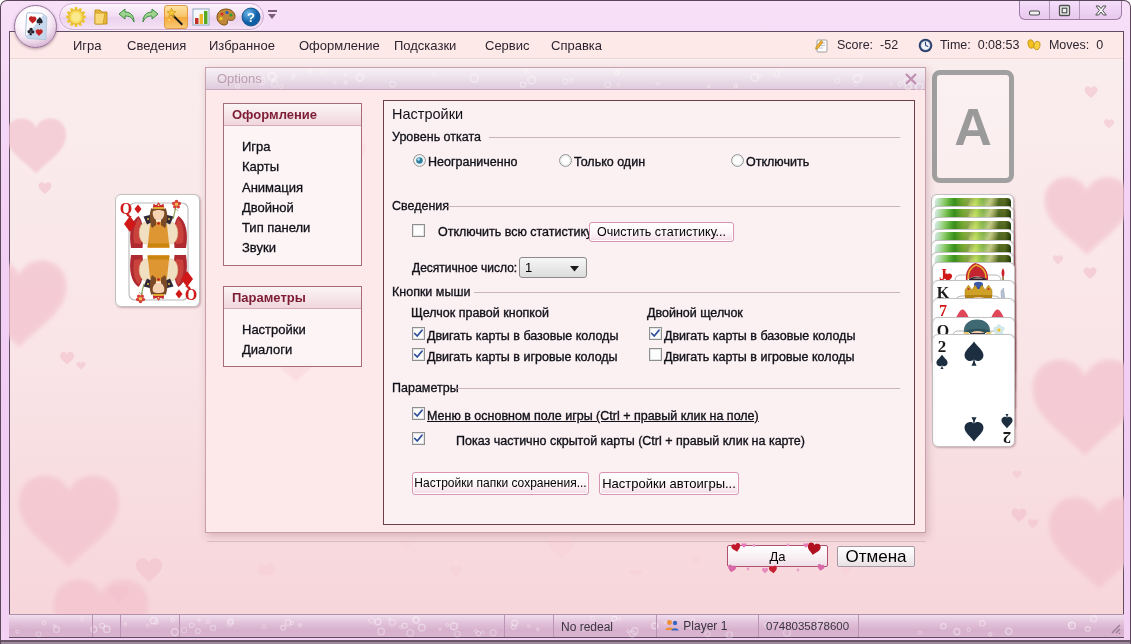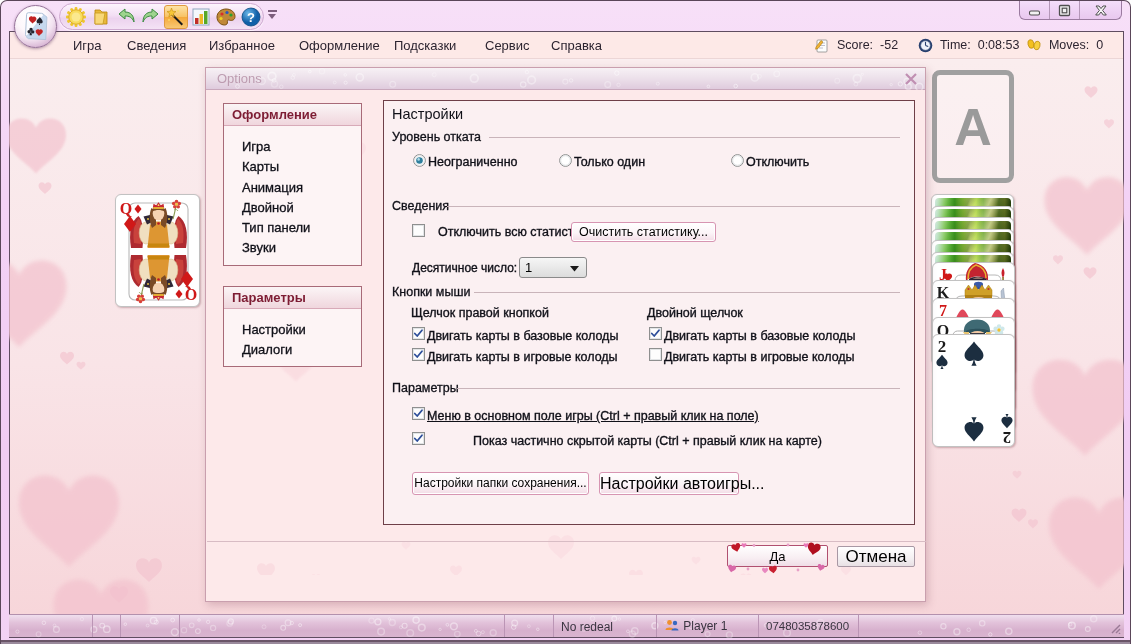--- a/index.html
+++ b/index.html
@@ -501,21 +501,21 @@
     <div style="position:absolute;left:757px;top:5px;font-size:11.5px;color:#3a3440">0748035878600</div>
     <svg width="10" height="10" style="position:absolute;right:3px;bottom:3px">
       <g stroke="#9a7a96" stroke-width="1.4">
           <line x1="9" y1="1" x2="1" y2="9"></line>
           <line x1="9" y1="5" x2="5" y2="9"></line>
           <line x1="9" y1="9" x2="8" y2="10"></line>
         </g>
       </svg>
   </div>
 
-  <div style="position:absolute;left:204px;top:66px;width:721px;height:535px;background:#fde9ea;
+  <div style="position:absolute;left:204px;top:66px;width:721px;height:466px;background:#fde9ea;
      border:1px solid #c99fae;box-shadow:2px 3px 8px rgba(120,60,80,.25)">
 
     <div style="position:absolute;left:0;top:0;width:100%;height:22px;
        background:linear-gradient(180deg,#f7f1f5 0%,#ece0ea 50%,#dfcbdd 100%);border-bottom:1px solid #c9a8bc">
       <svg width="719" height="22" style="position:absolute;left:0;top:0">
           <circle cx="325.6" cy="12.0" r="3.8" fill="none" stroke="#ffffff" stroke-width="1.7" opacity="0.37"></circle>
           <circle cx="365.1" cy="12.4" r="1.7" fill="none" stroke="#ffffff" stroke-width="1.0" opacity="0.38"></circle>
           <circle cx="451.8" cy="15.7" r="1.5" fill="none" stroke="#ffffff" stroke-width="1.0" opacity="0.33"></circle>
           <circle cx="68.5" cy="16.0" r="3.1" fill="none" stroke="#ffffff" stroke-width="1.4" opacity="0.26"></circle>
           <circle cx="702.3" cy="18.4" r="3.0" fill="none" stroke="#ffffff" stroke-width="1.4" opacity="0.40"></circle>
@@ -625,21 +625,21 @@
         </svg>
         <div class="lbl" style="left:362px;top:54px;">Отключить</div>
 
       <div class="glbl" style="left:8px;top:98px">Сведения</div>
       <div style="position:absolute;left:63px;top:105px;width:453px;height:1px;background:#c9b4ba"></div>
       <svg style="position:absolute;left:28px;top:123px" width="13" height="13" viewBox="0 0 13 13">
           <rect x="0.5" y="0.5" width="12" height="12" fill="#f4f4f4" stroke="#8e8f8f"></rect>
           <rect x="1.5" y="1.5" width="10" height="10" fill="#fdfdfd" stroke="#e2e4e6" stroke-width="1"></rect>
         </svg>
         <div class="lbl" style="left:42px;top:124px;margin-left:12px;">Отключить всю статистику</div>
-      <div class="pbtn" style="left:187px;top:121px;width:145px;height:20px;line-height:18px;font-size:12.5px">Очистить статистику...</div>
+      <div class="pbtn" style="left:205px;top:121px;width:145px;height:20px;line-height:18px;font-size:12.5px">Очистить статистику...</div>
       <div class="lbl" style="left:28px;top:160px;font-size:12px">Десятичное число:</div>
       <div style="position:absolute;left:135px;top:156px;width:68px;height:21px;border:1px solid #8a8a8a;border-radius:3px;
          background:linear-gradient(180deg,#f6f6f6,#dcdcdc);font-size:13px;color:#000;padding:2px 0 0 5px">1
         <svg width="9" height="6" style="position:absolute;right:7px;top:8px">
             <path d="M0,0 L9,0 L4.5,5.5 Z" fill="#1a1a1a"></path>
           </svg>
       </div>
 
       <div class="glbl" style="left:8px;top:184px">Кнопки мыши</div>
       <div style="position:absolute;left:90px;top:191px;width:426px;height:1px;background:#c9b4ba"></div>
@@ -675,24 +675,24 @@
           <rect x="0.5" y="0.5" width="12" height="12" fill="#f4f4f4" stroke="#8e8f8f"></rect>
           <rect x="1.5" y="1.5" width="10" height="10" fill="#fdfdfd" stroke="#e2e4e6" stroke-width="1"></rect>
           <path d="M2.8,6.5 L5.2,9 L10,3.2" fill="none" stroke="#2d4e9a" stroke-width="1.8" stroke-linecap="round" stroke-linejoin="round"></path>
         </svg>
         <div class="lbl" style="left:43px;top:308px;text-decoration:underline;">Меню в основном поле игры (Ctrl + правый клик на поле)</div>
       <svg style="position:absolute;left:28px;top:331px" width="13" height="13" viewBox="0 0 13 13">
           <rect x="0.5" y="0.5" width="12" height="12" fill="#f4f4f4" stroke="#8e8f8f"></rect>
           <rect x="1.5" y="1.5" width="10" height="10" fill="#fdfdfd" stroke="#e2e4e6" stroke-width="1"></rect>
           <path d="M2.8,6.5 L5.2,9 L10,3.2" fill="none" stroke="#2d4e9a" stroke-width="1.8" stroke-linecap="round" stroke-linejoin="round"></path>
         </svg>
-        <div class="lbl" style="left:43px;top:333px;padding-left:46px;">Показ частично скрытой карты (Ctrl + правый клик на карте)</div>
+        <div class="lbl" style="left:26px;top:333px;padding-left:46px;">Показ частично скрытой карты (Ctrl + правый клик на карте)</div>
 
       <div class="pbtn" style="left:28px;top:371px;width:177px;height:23px;line-height:21px;font-size:12px">Настройки папки сохранения...</div>
-      <div class="pbtn" style="left:215px;top:371px;width:140px;height:23px;line-height:21px;font-size:16px">Настройки автоигры...</div>
+      <div class="pbtn" style="left:215px;top:371px;width:140px;height:23px;line-height:21px;font-size:13px">Настройки автоигры...</div>
     </div>
 
     <div style="position:absolute;left:1px;top:473px;width:719px;height:1px;background:#d8bcc4"></div>
 
     <div style="position:absolute;left:521px;top:477px;width:101px;height:22px;border:1px solid #b05070;border-radius:2px;
        background:linear-gradient(180deg,#ffffff,#f8eef2 60%,#efdde6 100%);text-align:center;font-size:13px;line-height:21px">Да
       <svg style="position:absolute;left:-10px;top:-9px;width:122px;height:40px;overflow:visible" viewBox="0 0 122 40">
 <path d="M0,-22 C-10,-46 -50,-42 -50,-10 C-50,18 -18,34 0,54 C18,34 50,18 50,-10 C50,-42 10,-46 0,-22 Z" transform="translate(18,10) rotate(-15) scale(0.09)" fill="#c01828" opacity="1"></path>
           <path d="M0,-22 C-10,-46 -50,-42 -50,-10 C-50,18 -18,34 0,54 C18,34 50,18 50,-10 C50,-42 10,-46 0,-22 Z" transform="translate(26,8) rotate(0) scale(0.05)" fill="#e878b8" opacity="1"></path>
 <path d="M0,-22 C-10,-46 -50,-42 -50,-10 C-50,18 -18,34 0,54 C18,34 50,18 50,-10 C50,-42 10,-46 0,-22 Z" transform="translate(96,11) rotate(10) scale(0.13)" fill="#b01020" opacity="1"></path>

